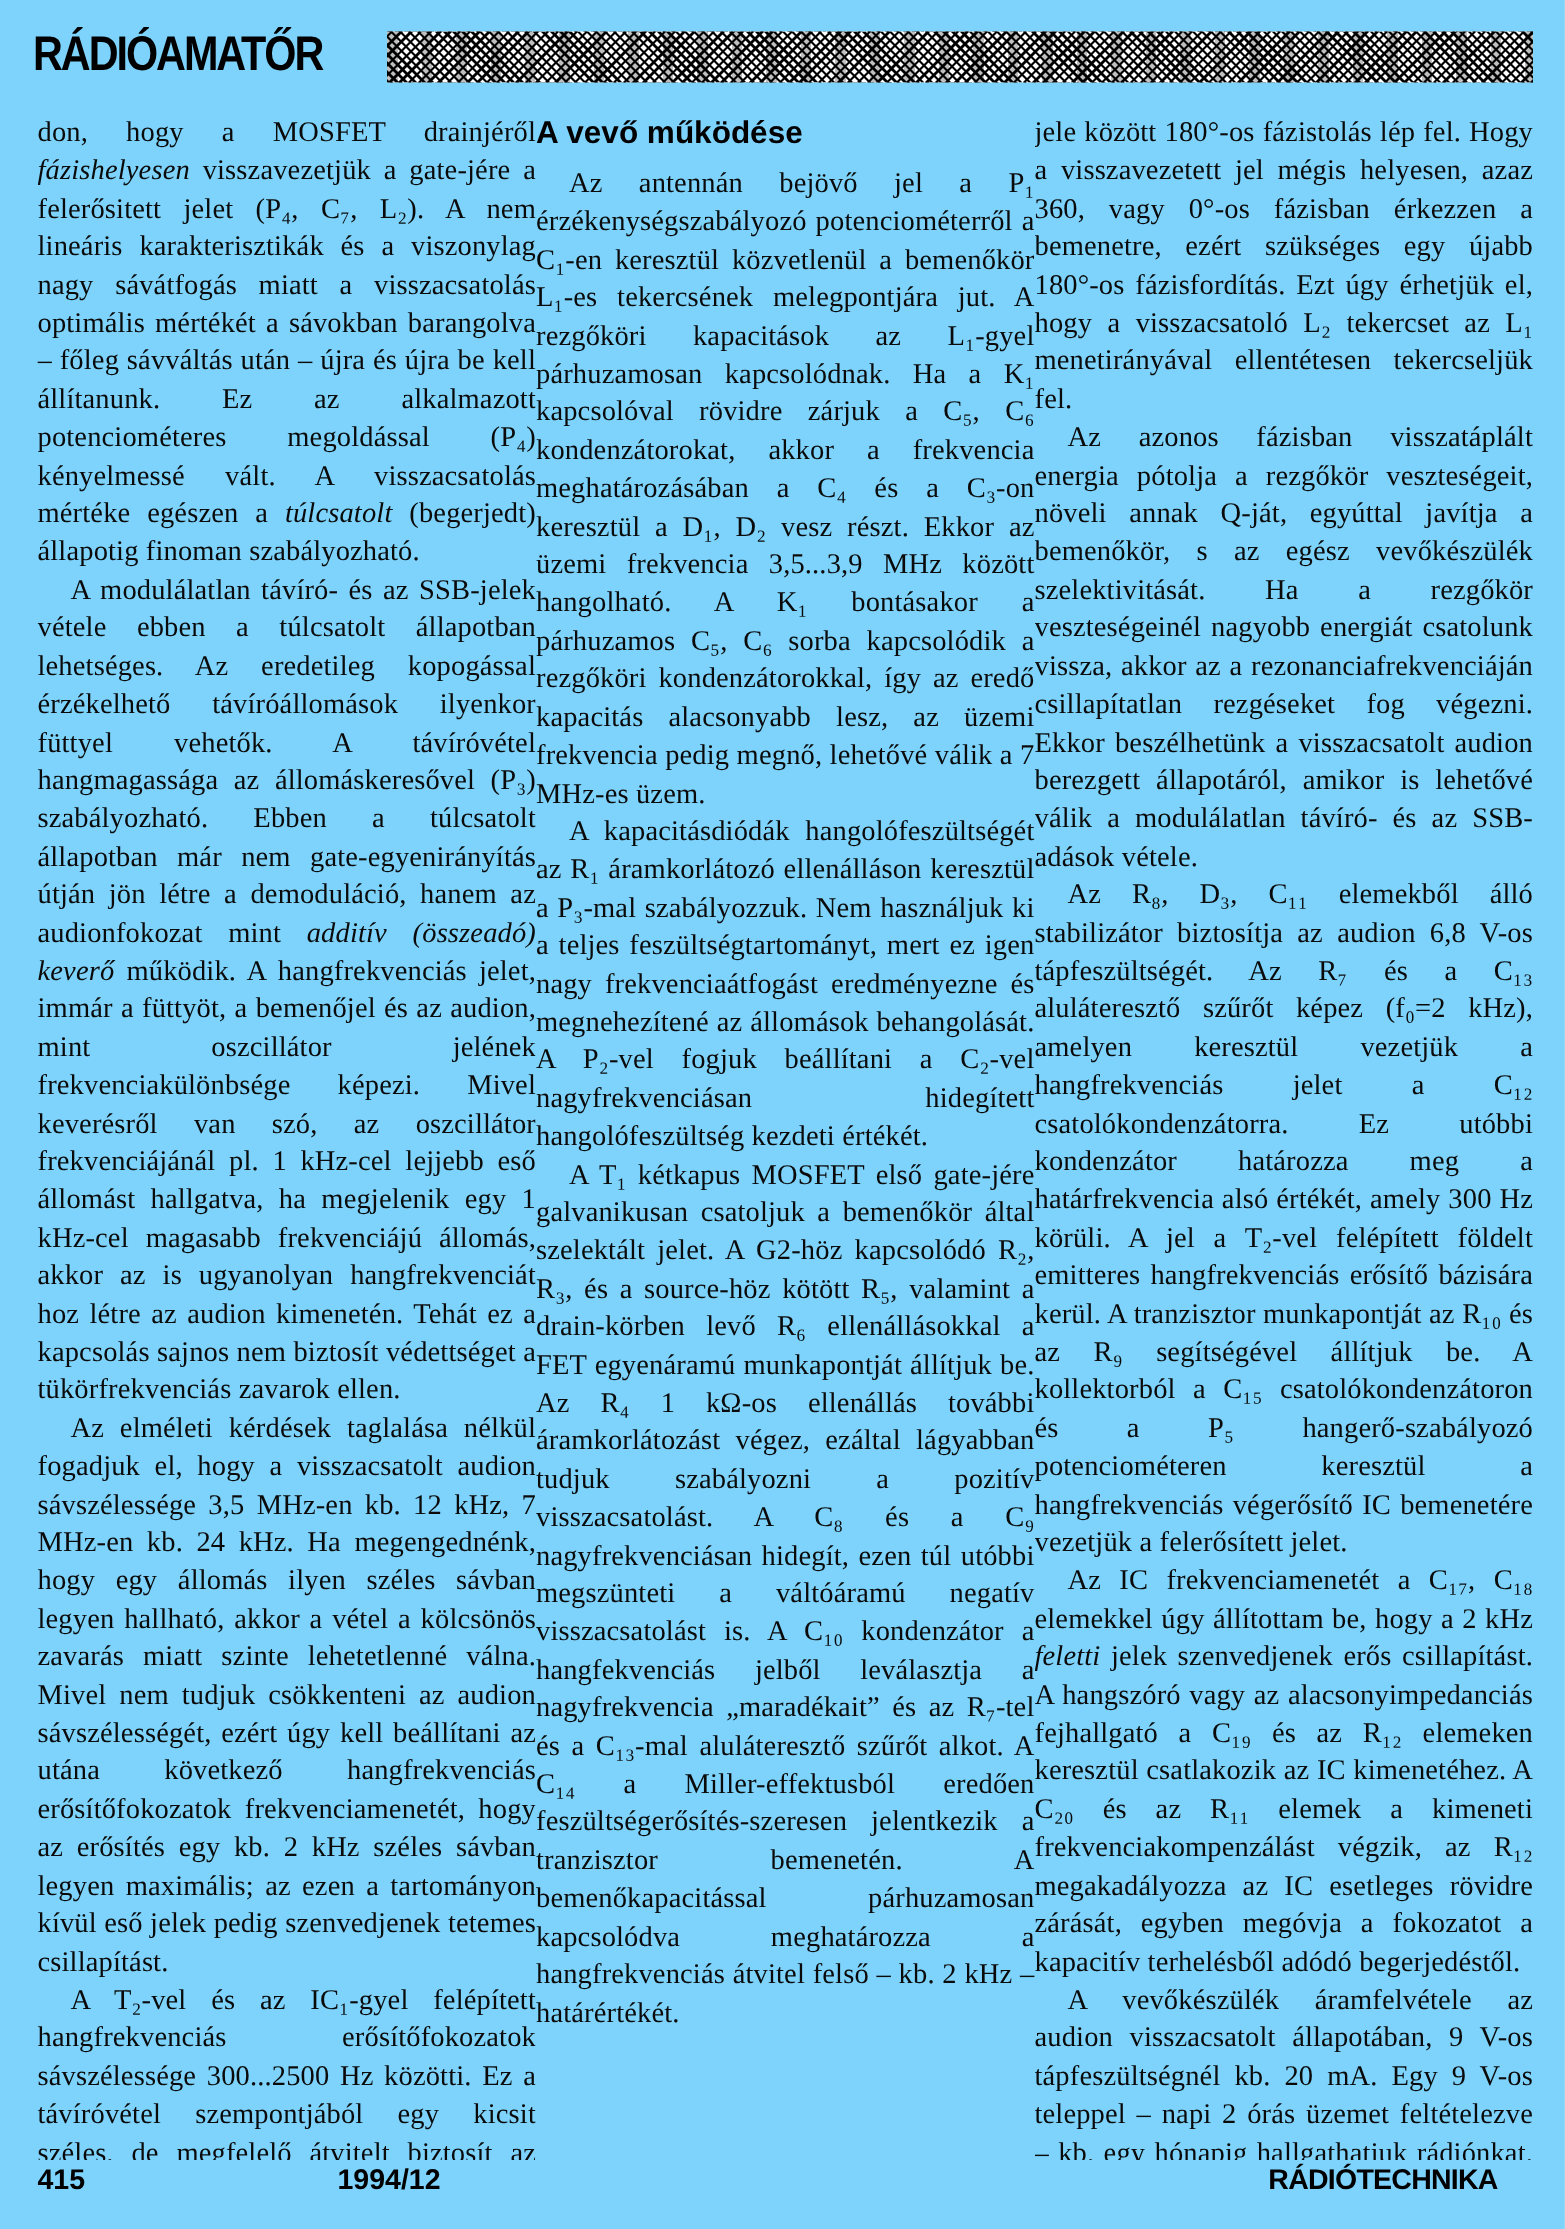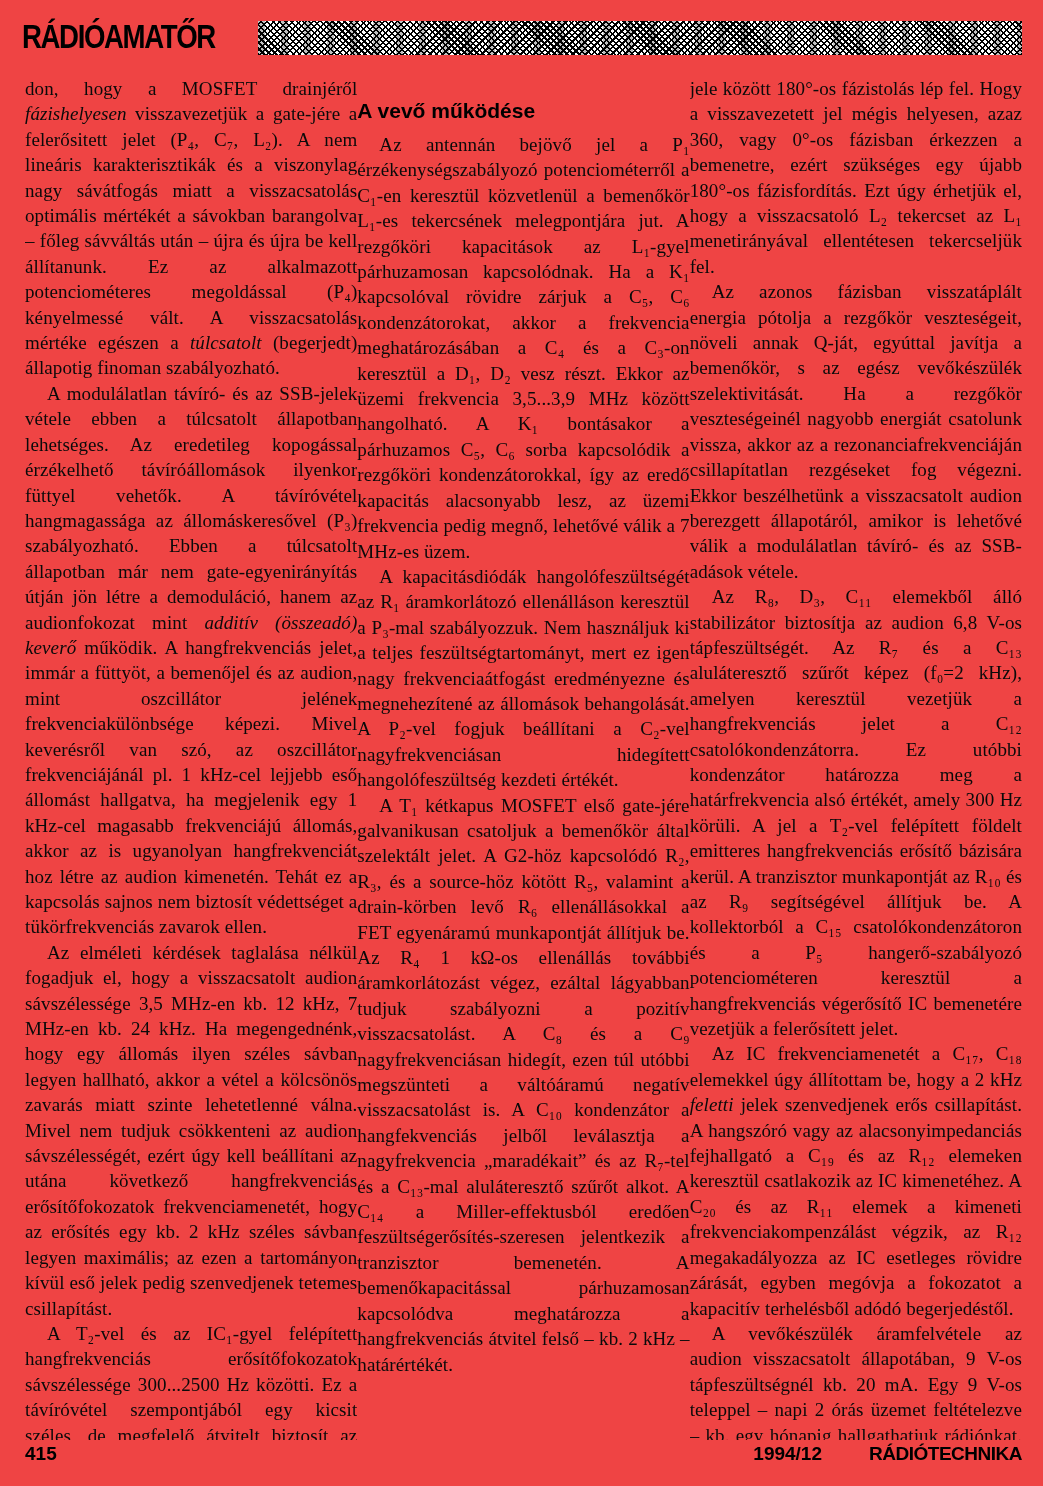--- a/index.html
+++ b/index.html
@@ -1,20 +1,20 @@
 <!DOCTYPE html>
 <html lang="hu"><head>
 <meta charset="utf-8">
 <style>
   html,body{margin:0;padding:0;}
   body{background:#e8e8e8;}
   .page{
     position:relative;
     width:1043px;height:1486px;
-    background:#ef4444;
+    background:#7dd3fc;
     overflow:hidden;
     font-family:"Liberation Serif","DejaVu Serif",serif;
     color:#0a0a0a;
   }
   
   .header{
     position:absolute;top:16px;left:22px;right:21px;
     display:flex;align-items:center;height:42px;
   }
   .header-title{
@@ -39,34 +39,34 @@
   }
   .col{overflow:hidden;}
   .col p{
     margin:0;
     font-size:19px;line-height:25.4px;
     text-align:justify;
     letter-spacing:.1px;
   }
   .col p.indent{text-indent:22px;}
   .col h2{
-    margin:23px 0 9px 0;
+    margin:1px 0 9px 0;
     font-family:"Liberation Sans","DejaVu Sans",sans-serif;
     font-weight:bold;font-size:21px;color:#000;
   }
   
   .footer{
     position:absolute;left:25px;right:21px;top:1440px;height:28px;
     display:flex;align-items:center;
     font-family:"Liberation Sans","DejaVu Sans",sans-serif;
     font-weight:bold;font-size:19px;color:#000;
   }
   .footer .page-number{width:200px;text-align:left;}
-  .footer .issue{flex:1;text-align:right;}
-  .footer .magazine{width:200px;text-align:right;letter-spacing:-.5px;}
+  .footer .issue{flex:1;text-align:left;}
+  .footer .magazine{width:200px;text-align:center;letter-spacing:-.5px;}
 </style>
 </head>
 <body>
 
 <div class="page">
 
   <div class="header">
     <span class="header-title">RÁDIÓAMATŐR</span>
     <span class="header-band"></span>
   </div>

